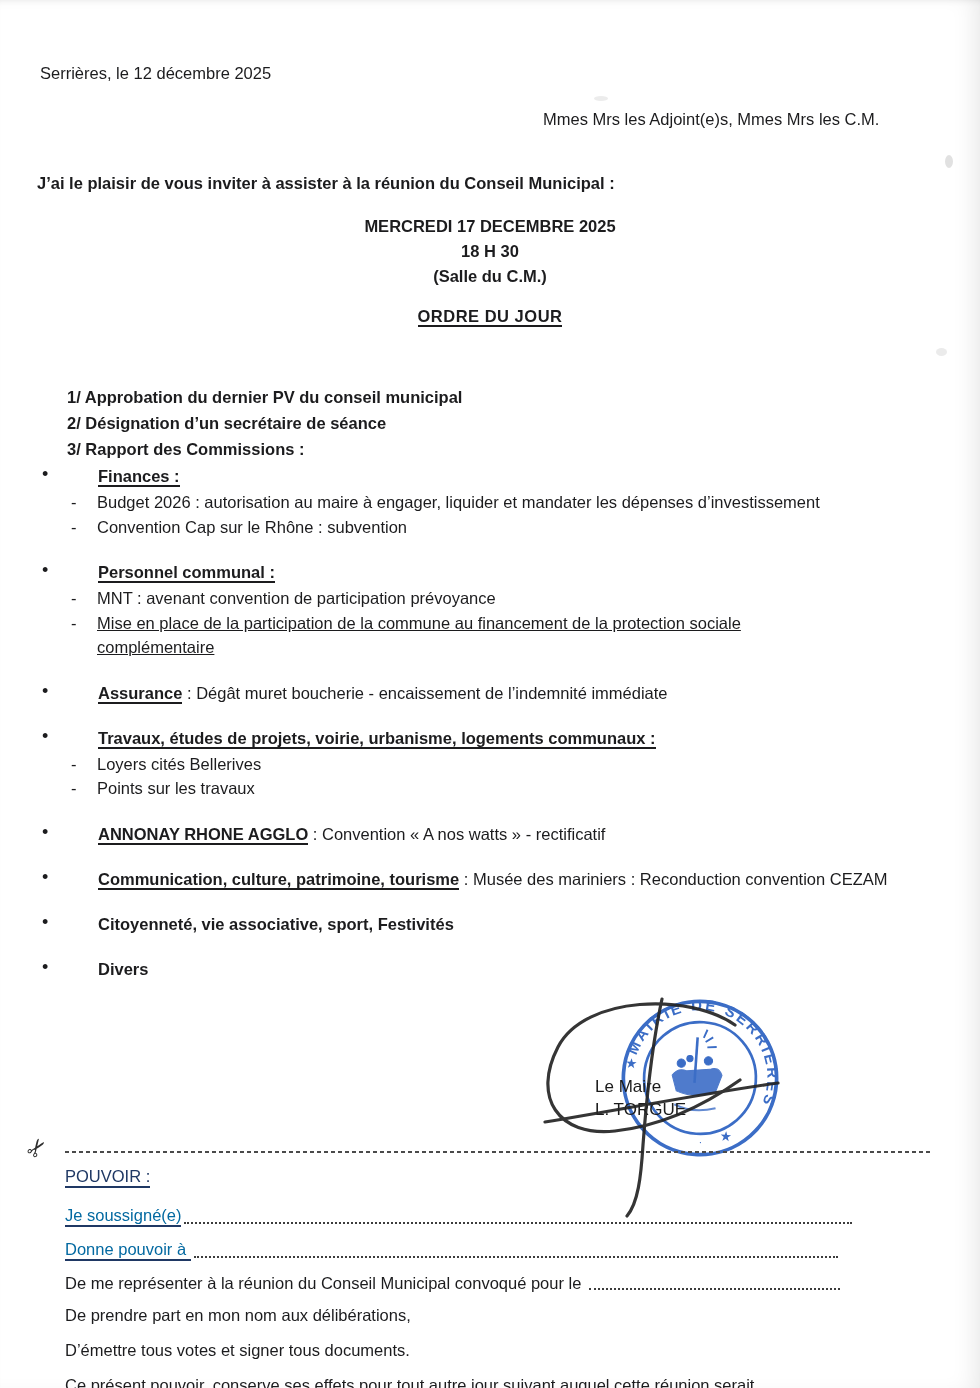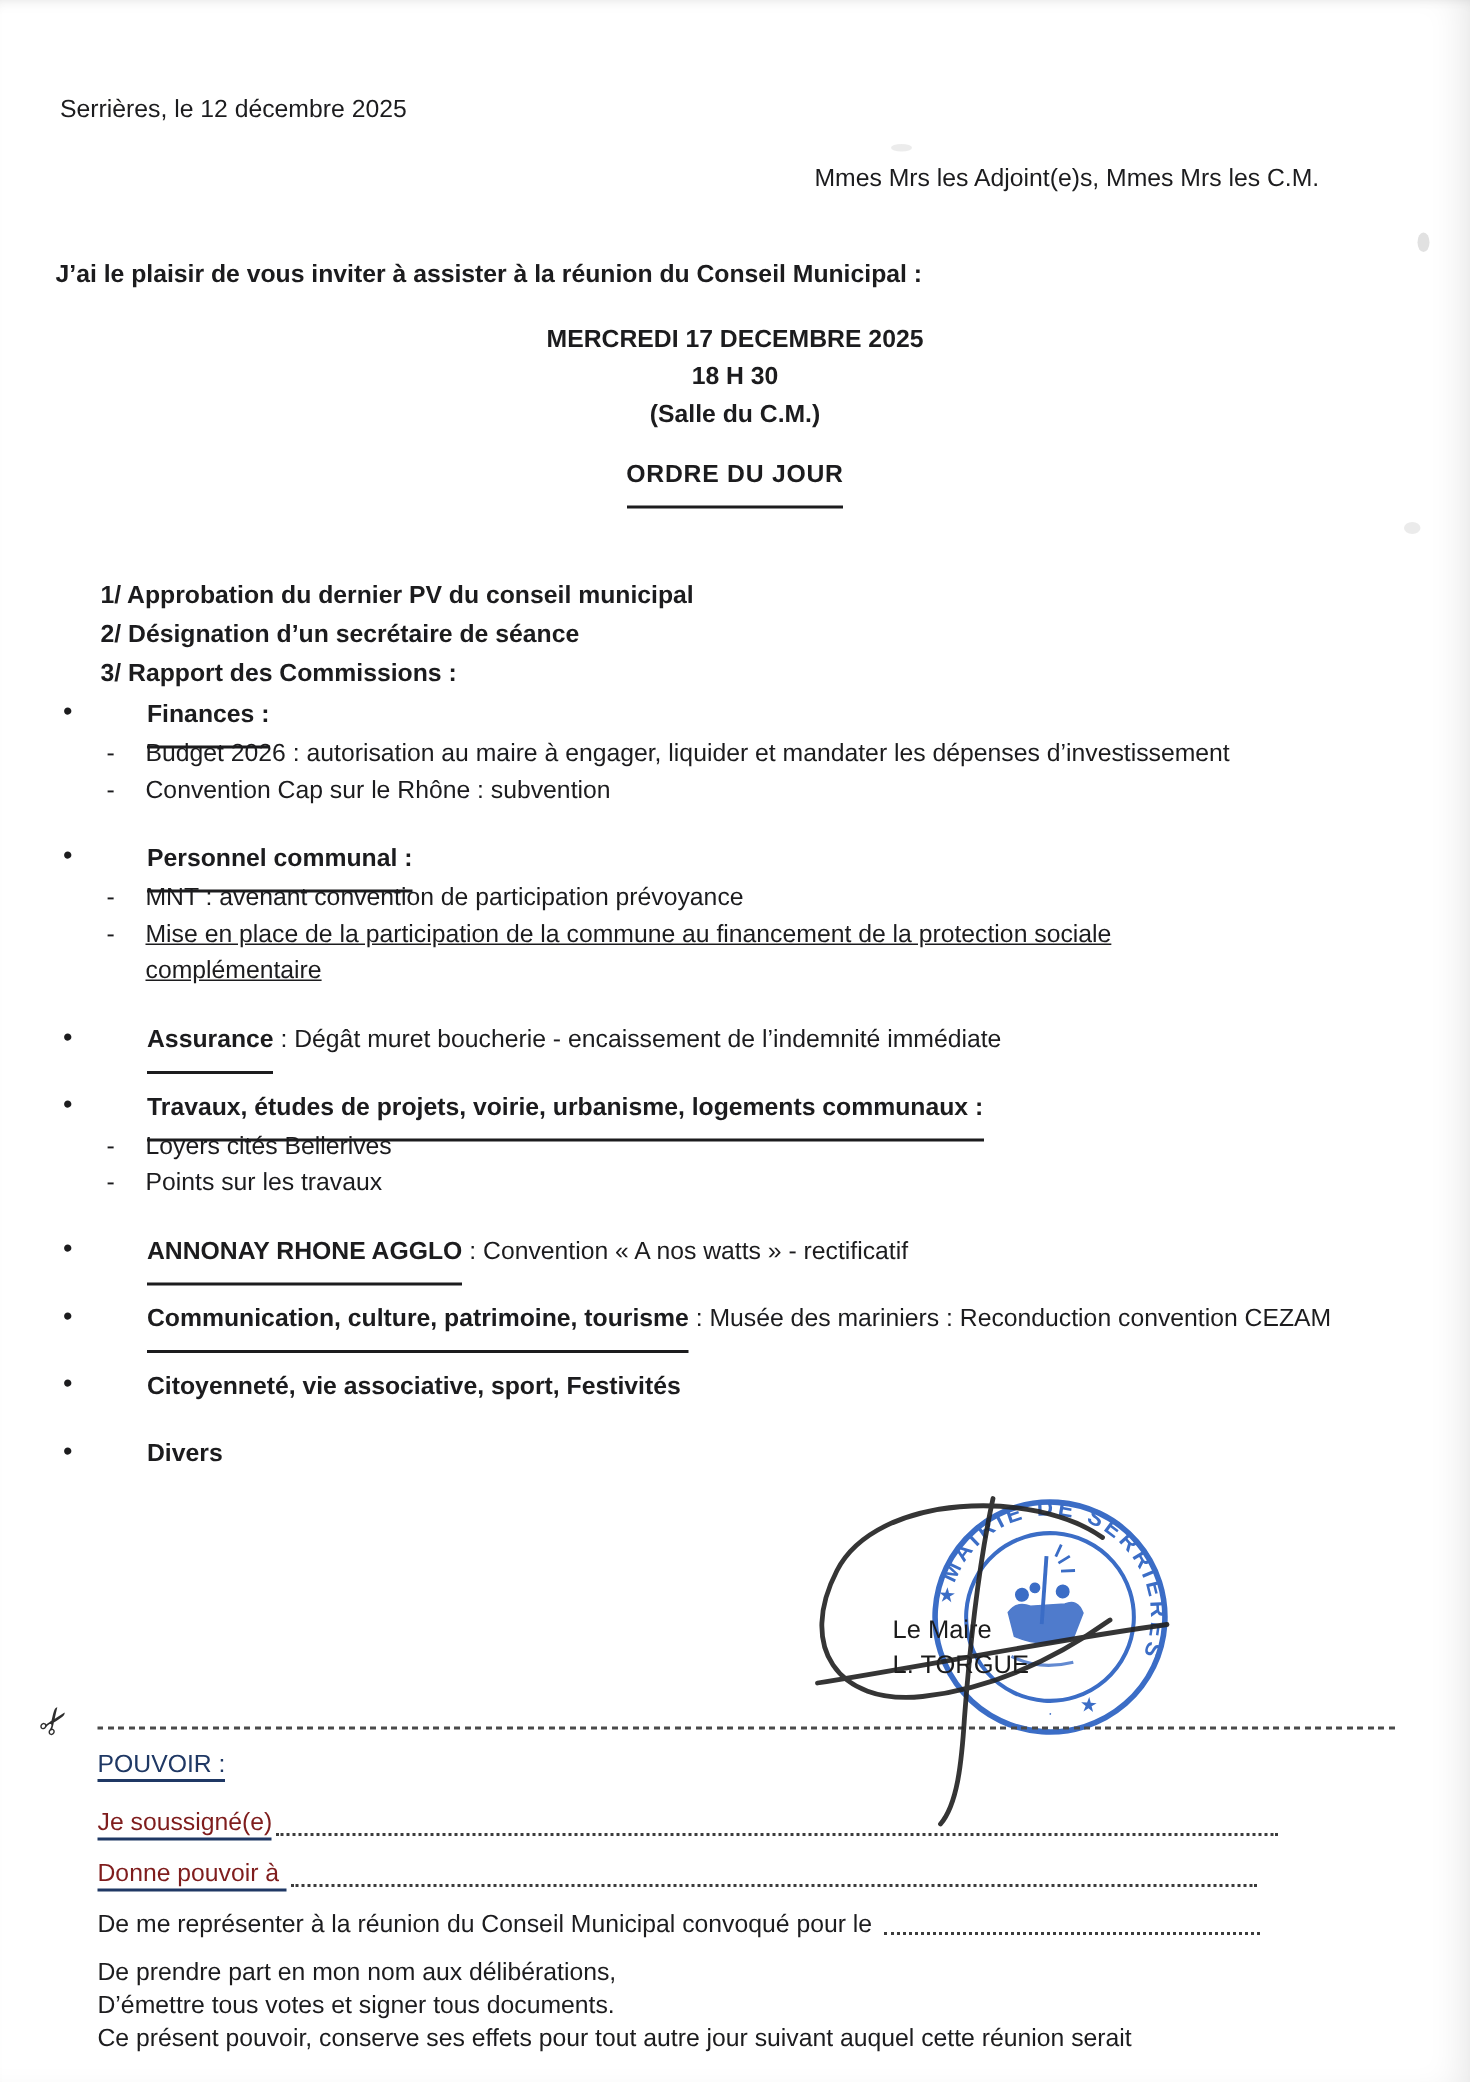--- a/index.html
+++ b/index.html
@@ -5,21 +5,21 @@
   html,body{margin:0;padding:0;background:#ffffff;}
   .page{
     position:relative; width:980px; height:1388px; overflow:hidden;
     background:#ffffff; color:#1c1c1e;
     font-family:"Liberation Sans", sans-serif;
     font-size:16.5px; line-height:22px;
     box-shadow: inset -16px 0 24px -12px rgba(0,0,0,.10),
                 inset 0 5px 9px -7px rgba(0,0,0,.14);
   }
   .bold{font-weight:700;}
-  .u{border-bottom:2px solid currentColor; padding-bottom:12px;}
+  .u{border-bottom:2px solid currentColor; padding-bottom:0px;}
 
   .dateline{position:absolute; left:40px; top:62px;}
   .recipients{position:absolute; left:543px; top:108px;}
   .intro{position:absolute; left:37px; top:172px;}
 
   .meeting{position:absolute; left:0; right:0; top:214px; text-align:center; line-height:25px;}
   .agenda-title{position:absolute; left:0; right:0; top:305px; text-align:center; letter-spacing:.5px;}
   .agenda-title .u{border-bottom-width:2px;}
 
   .numbered{position:absolute; left:67px; top:384px; line-height:26px;}
@@ -42,25 +42,25 @@
 
   .cutline{position:absolute; left:65px; right:50px; top:1151px; height:2px;
     background:repeating-linear-gradient(90deg,#4a4a4a 0 4px, transparent 4px 7px);}
   .scissors{position:absolute; left:-38px; top:-14px; font-size:24px; color:#2e2e2e;
     transform:rotate(-55deg); display:inline-block;}
   .scissors::before{content:"\2702";}
 
   .pouvoir{position:absolute; left:65px; top:1166px; width:866px; font-weight:400; line-height:20px;}
   .p-title{color:#1f3864; display:inline-block; border-bottom:2px solid #1f3864; margin-bottom:5px;}
   .p-line{display:flex; align-items:flex-end; margin-top:12px;}
-  .p-navy{color:#7f1d1d; border-bottom:2px solid #1f3864; white-space:pre;}
+  .p-navy{color:#0369a1; border-bottom:2px solid #1f3864; white-space:pre;}
   .p-plain{white-space:pre;}
   .dots{flex:1 1 auto; border-bottom:2.4px dotted #3c3c3c; margin:0 0 3px 3px; min-width:30px;}
   .p-line.w1{width:787px;} .p-line.w2{width:773px;} .p-line.w3{width:775px;}
-  .p-text{margin-top:2px;}
+  .p-text{margin-top:15px;}
   .p-text.first{margin-top:12px;}
 
   .speck{position:absolute; background:rgba(90,90,90,.18); border-radius:50%;}
   .speck.s1{left:945px; top:155px; width:8px; height:13px;}
   .speck.s2{left:936px; top:348px; width:11px; height:8px; background:rgba(90,90,90,.12);}
   .speck.s3{left:594px; top:96px; width:14px; height:5px; background:rgba(120,120,120,.14);}
 </style>
 </head>
 <body>
 

